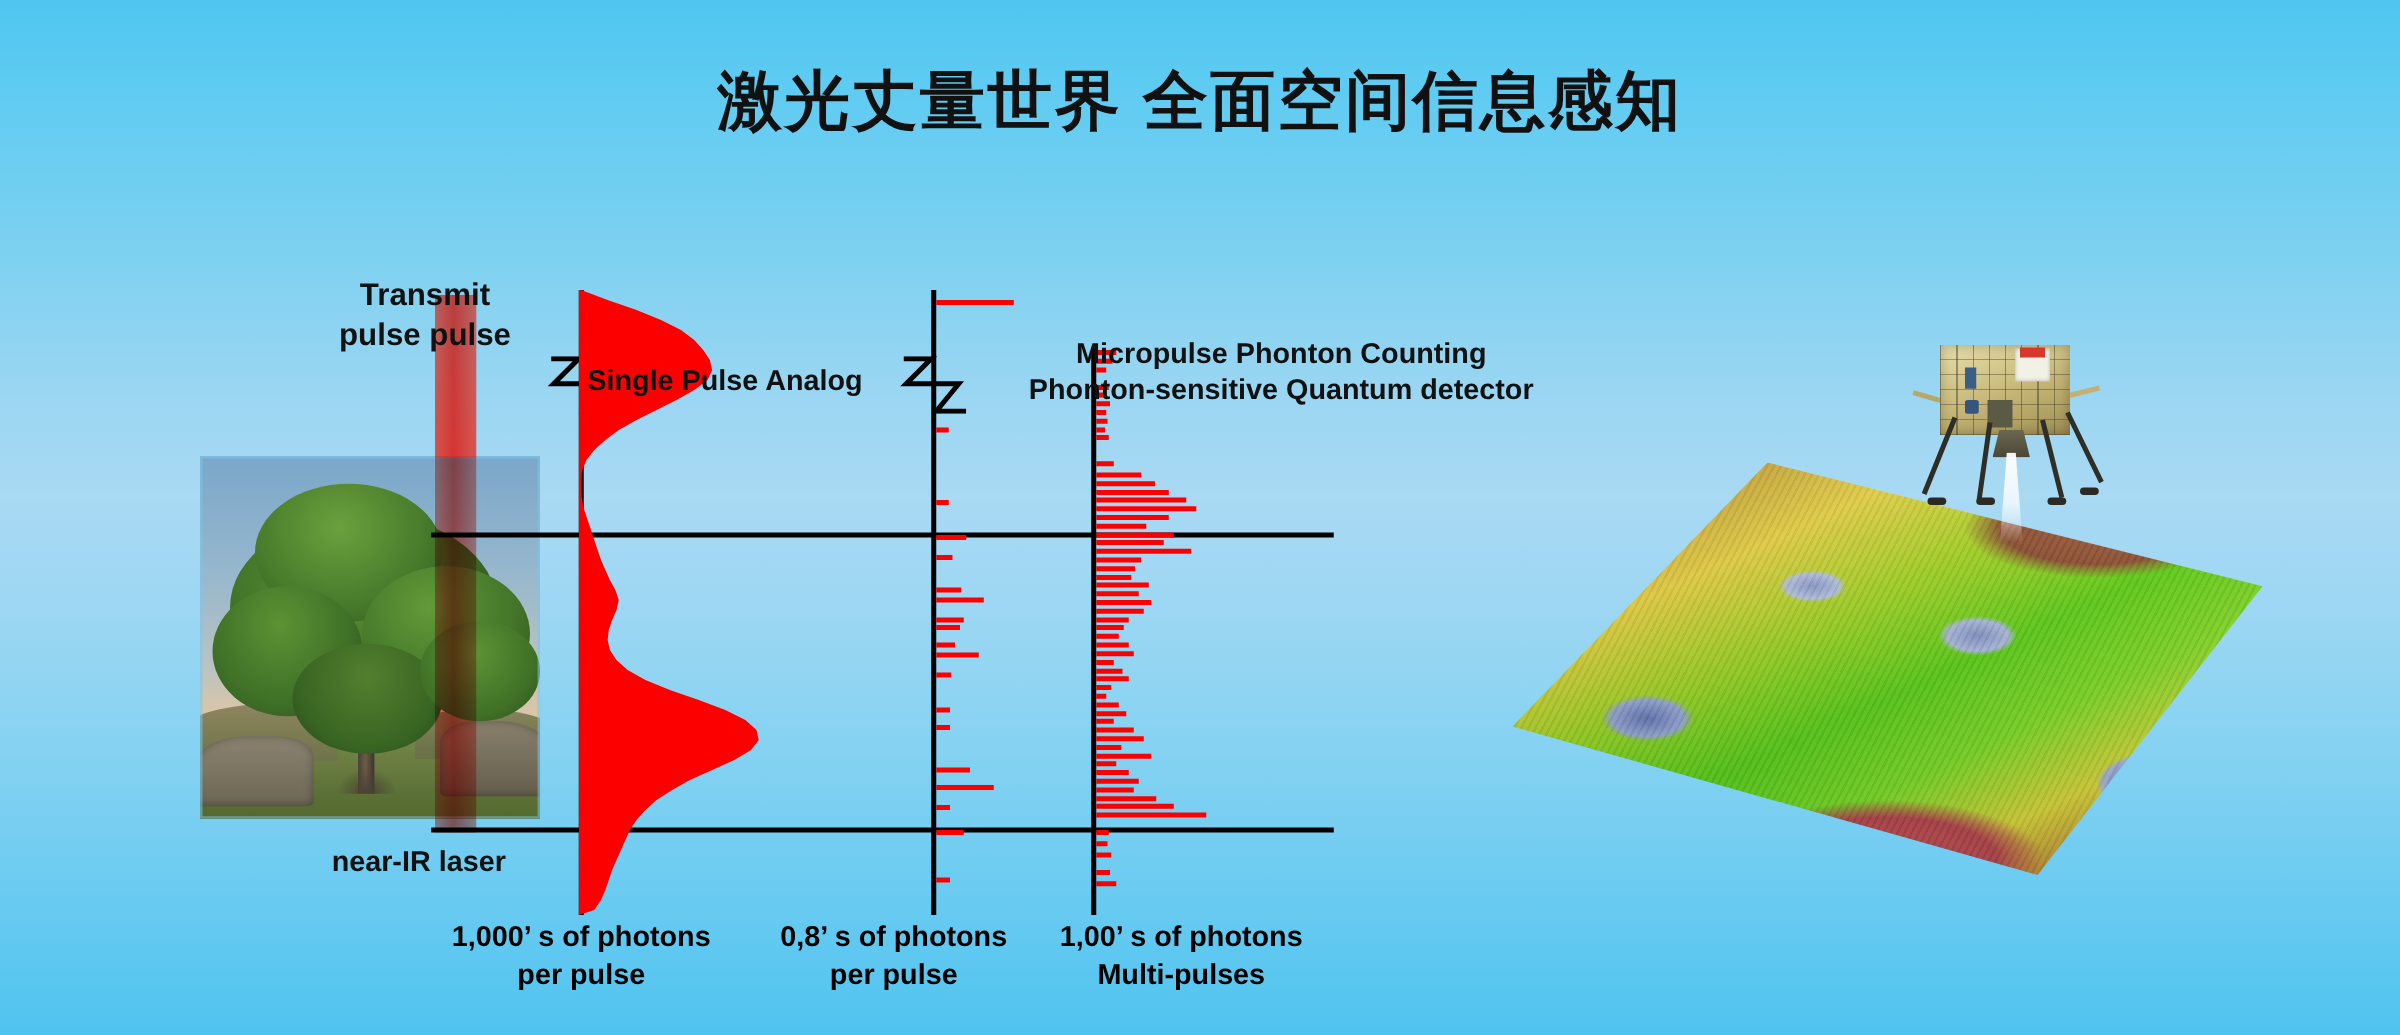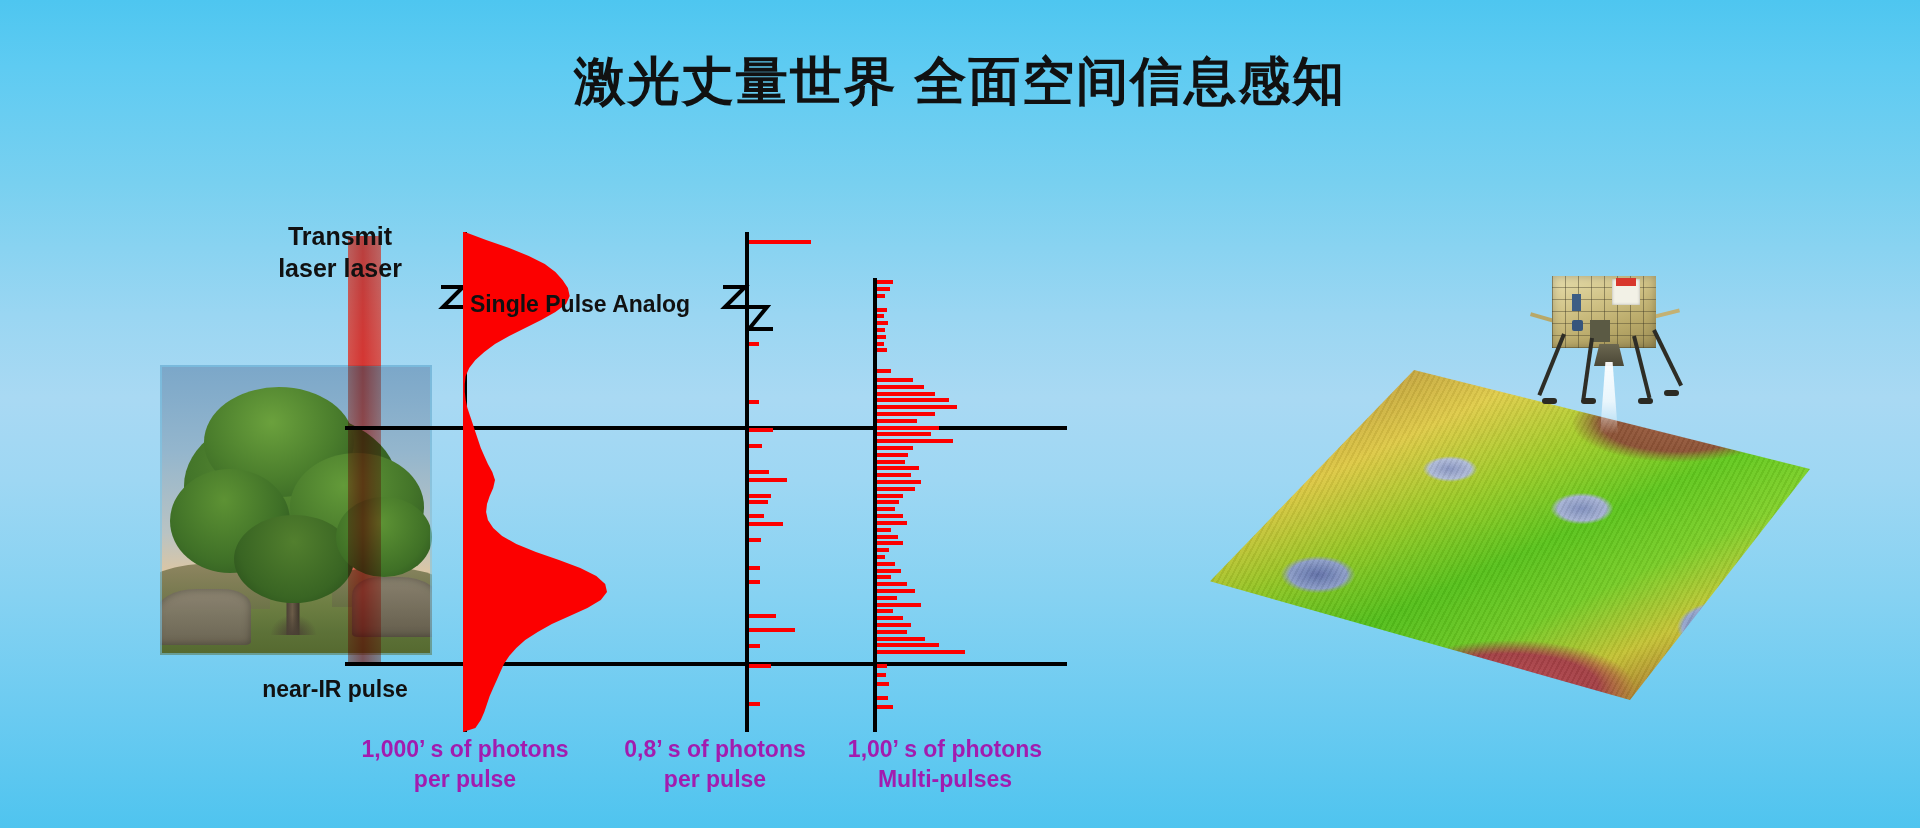--- a/index.html
+++ b/index.html
@@ -28,21 +28,21 @@
   
   .diagram{position:absolute;left:0;top:0;width:1120px;height:828px;}
 
   .lbl{position:absolute;color:#111;font-weight:bold;text-align:center;line-height:1.28;}
 
   .lbl-transmit{left:230px;top:220px;width:220px;font-size:25px;}
   .lbl-single  {left:430px;top:290px;width:300px;font-size:23px;}
   .lbl-micro   {left:795px;top:268px;width:460px;font-size:23px;}
   .lbl-nearir  {left:200px;top:675px;width:270px;font-size:23px;}
 
-  .cap{position:absolute;color:#a21caf;font-weight:bold;text-align:center;line-height:1.3;font-size:23px;}
+  .cap{position:absolute;color:#000000;font-weight:bold;text-align:center;line-height:1.3;font-size:23px;}
   .cap1{left:330px;top:735px;width:270px;}
   .cap2{left:600px;top:735px;width:230px;}
   .cap3{left:820px;top:735px;width:250px;}
 
   
   .photo{
     position:absolute;left:160px;top:365px;width:272px;height:290px;
     overflow:hidden;
     background:
       
@@ -324,29 +324,33 @@
         <div class="spike" style="top: 372.28px; width: 88px;"></div>
         <div class="spike" style="top: 385.9px; width: 10px;"></div>
         <div class="spike" style="top: 394.98px; width: 9px;"></div>
         <div class="spike" style="top: 404.06px; width: 12px;"></div>
         <div class="spike" style="top: 417.68px; width: 11px;"></div>
         <div class="spike" style="top: 426.76px; width: 16px;"></div>
       </div>
 
     <div class="lbl lbl-transmit">
       <div>Transmit</div>
-      <div>laser laser</div>
+      <div>pulse pulse</div>
     </div>
 
     <div class="lbl lbl-single">
       <div>Single Pulse Analog</div>
     </div>
 
-
-    <div class="lbl lbl-nearir">near-IR pulse</div>
+    <div class="lbl lbl-micro">
+      <div>Micropulse Phonton Counting</div>
+      <div>Phonton-sensitive Quantum detector</div>
+    </div>
+
+    <div class="lbl lbl-nearir">near-IR laser</div>
 
     <div class="cap cap1">
       <div>1,000’ s of photons</div>
       <div>per pulse</div>
     </div>
     <div class="cap cap2">
       <div>0,8’ s of photons</div>
       <div>per pulse</div>
     </div>
     <div class="cap cap3">

